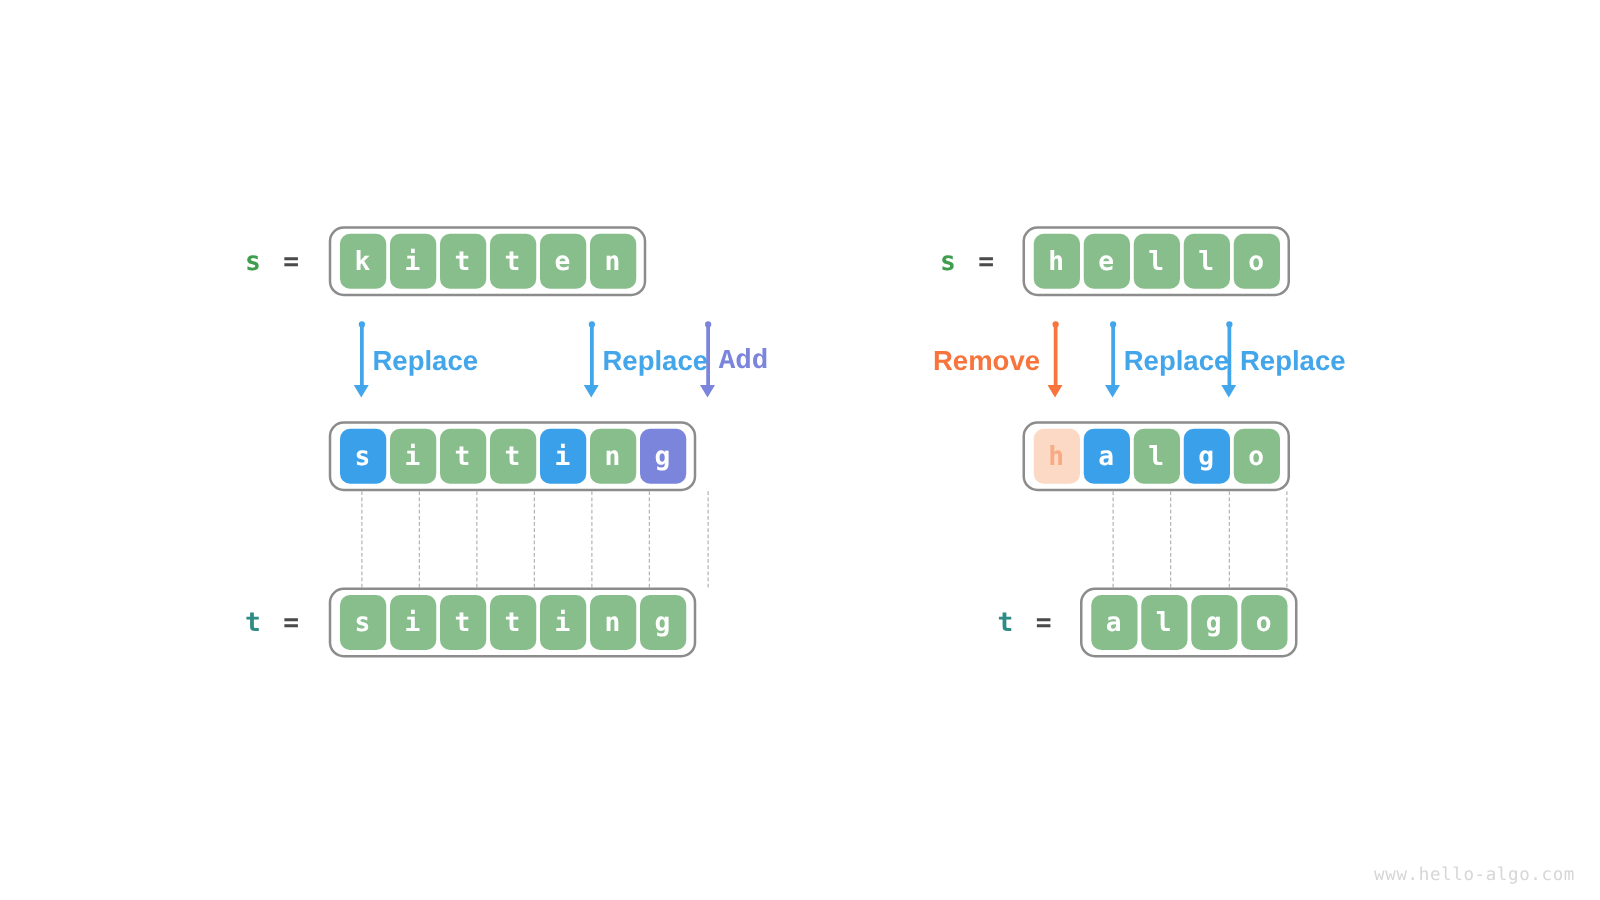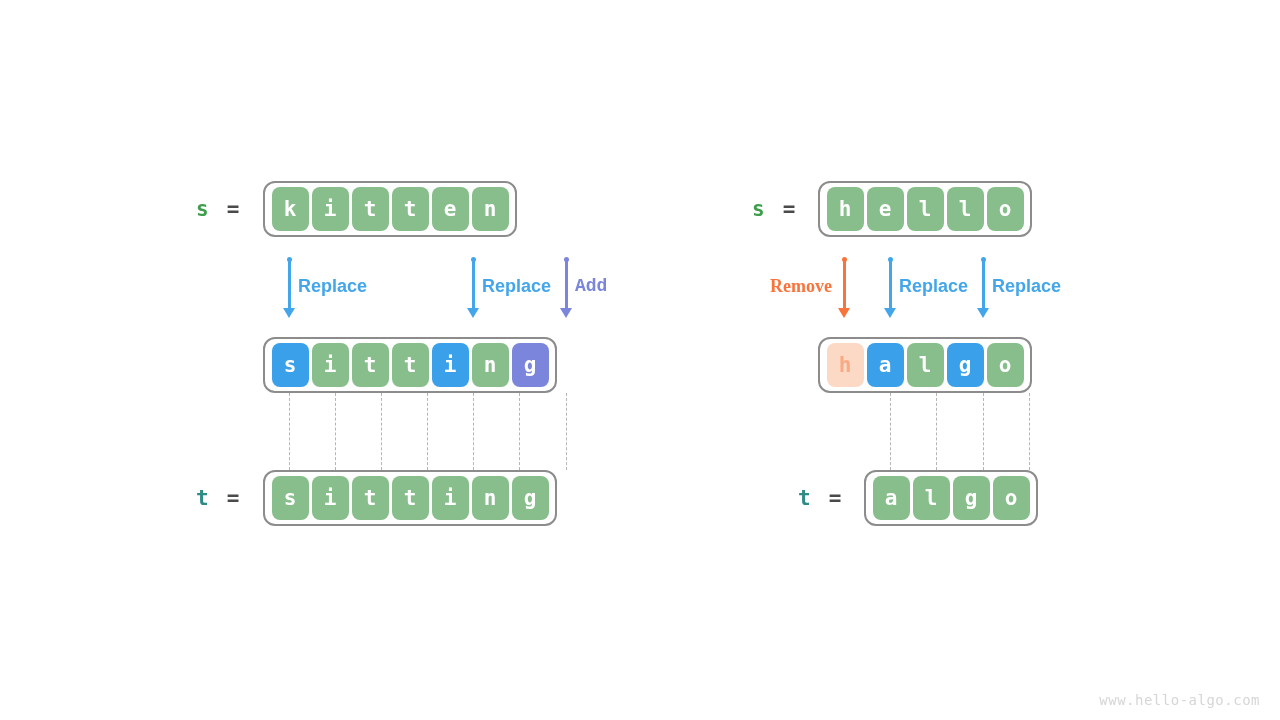--- a/index.html
+++ b/index.html
@@ -111,28 +111,28 @@
   .op.purple .shaft { background: #7b85db; }
   .op.purple .head  { border-top: 10px solid #7b85db; }
   .op.purple .dot   { background: #7b85db; }
   .op.orange .shaft { background: #f8743c; }
   .op.orange .head  { border-top: 10px solid #f8743c; }
   .op.orange .dot   { background: #f8743c; }
 
   .op-label {
     position: absolute;
     font-family: "Liberation Sans", sans-serif;
-    font-size: 18px;
+    font-size: 22px;
     font-weight: bold;
     white-space: nowrap;
     top: 18px;
   }
   .op-label.blue   { color: #43a6ea; }
   .op-label.purple { color: #7b85db; font-family: Liberation Mono, monospace; }
-  .op-label.orange { color: #f8743c; font-family: Liberation Serif, serif; }
+  .op-label.orange { color: #f8743c; }
   .op-label.left   { transform: translateX(-100%); }
 
   
   .dash {
     position: absolute;
     width: 0;
     border-left: 1.5px dashed #b5b5b5;
   }
 
   

